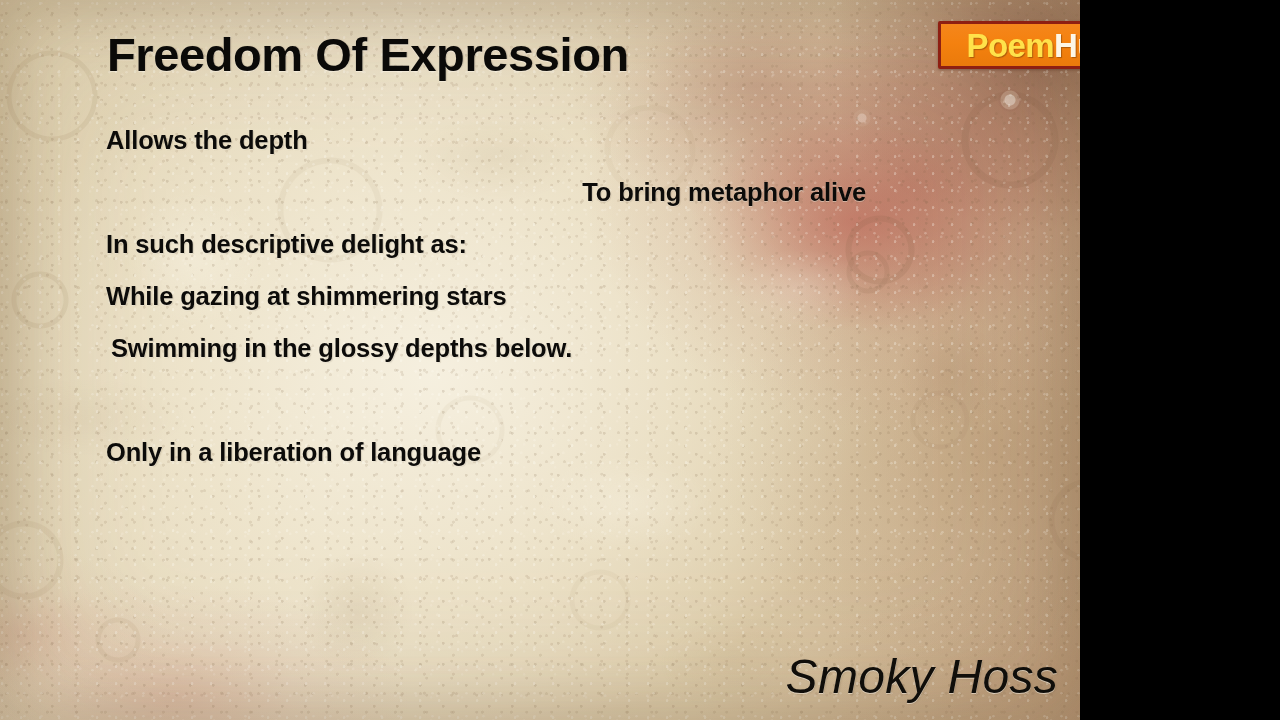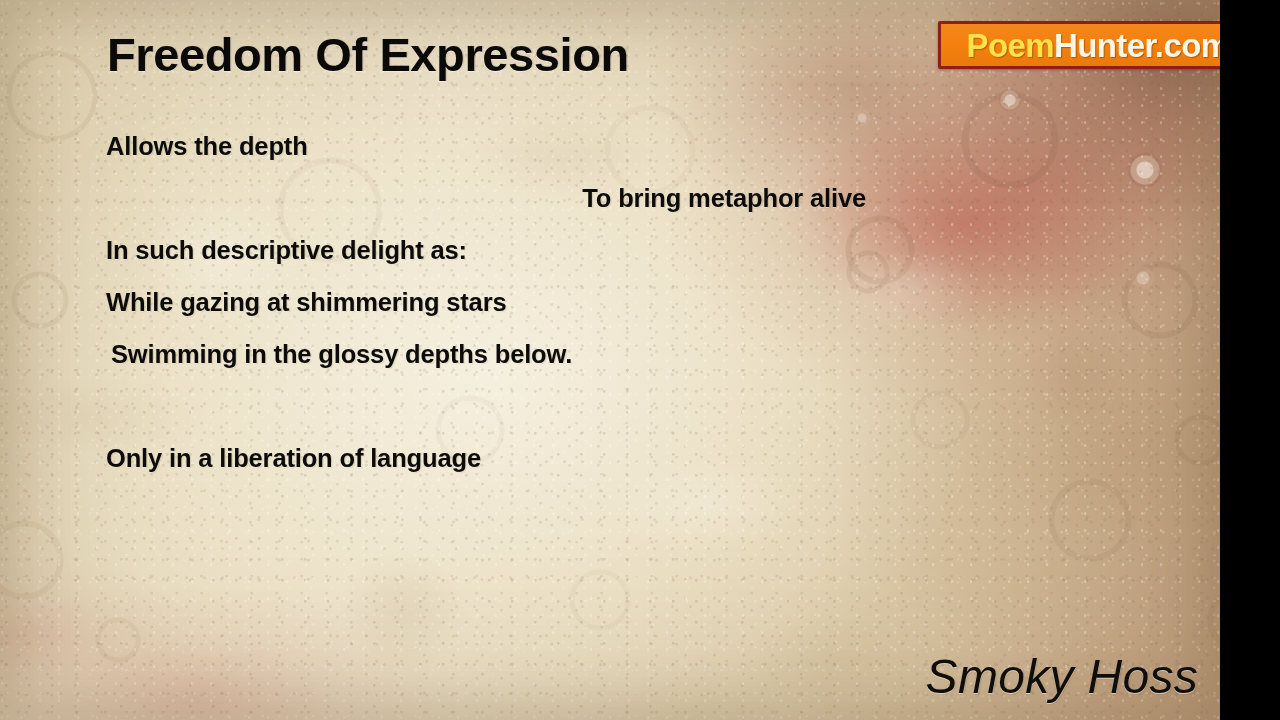--- a/index.html
+++ b/index.html
@@ -7,21 +7,21 @@
 
   html, body {
     width: 1280px;
     height: 720px;
     overflow: hidden;
     background: #000;
   }
 
   #poem-card {
     position: relative;
-    width: 1220px;
+    width: 1080px;
     height: 720px;
     overflow: hidden;
     font-family: "Liberation Sans", sans-serif;
     background-color: #e7d9bd;
   }
 
   
 
   .bg-layer {
     position: absolute;
@@ -209,21 +209,21 @@
     letter-spacing: -0.4px;
     white-space: nowrap;
     text-shadow:
       0 1px 0 rgba(255,250,238,0.50),
       1px 0 1px rgba(90,74,54,0.22);
   }
 
   #poem-body {
     position: absolute;
     left: 106px;
-    top: 120px;
+    top: 114px;
     width: 760px;
   }
 
   .poem-line {
     font-size: 25.5px;
     font-weight: bold;
     color: #0c0b09;
     line-height: 52px;
     height: 52px;
     white-space: nowrap;

